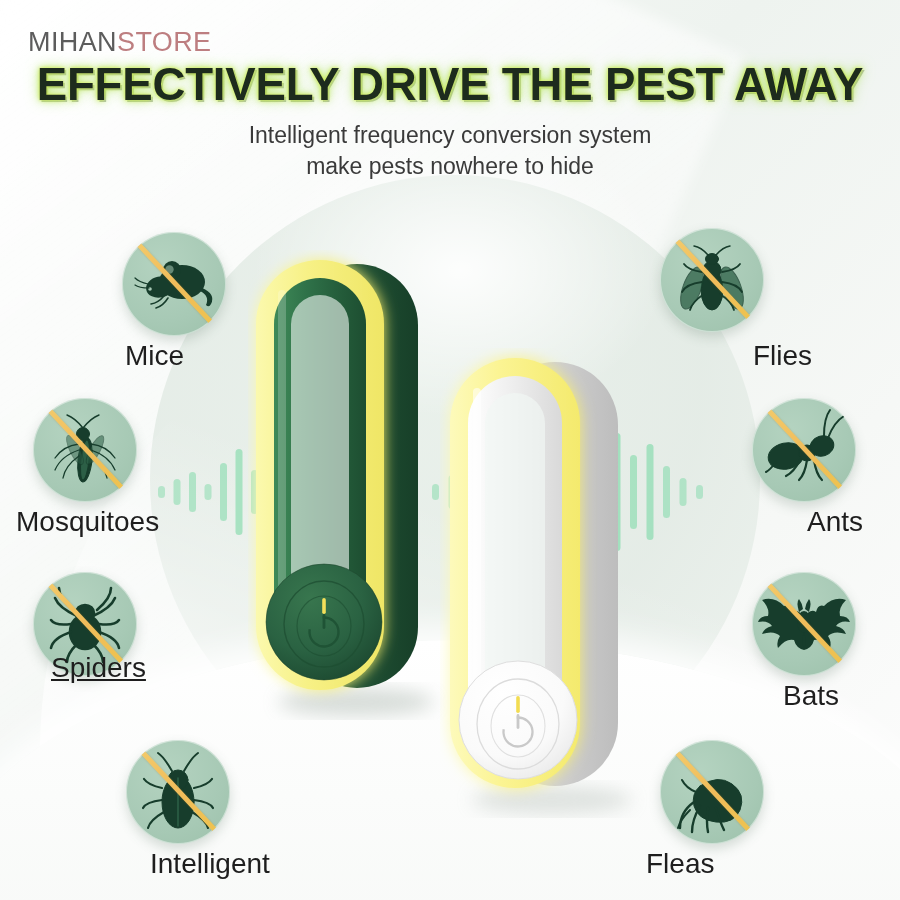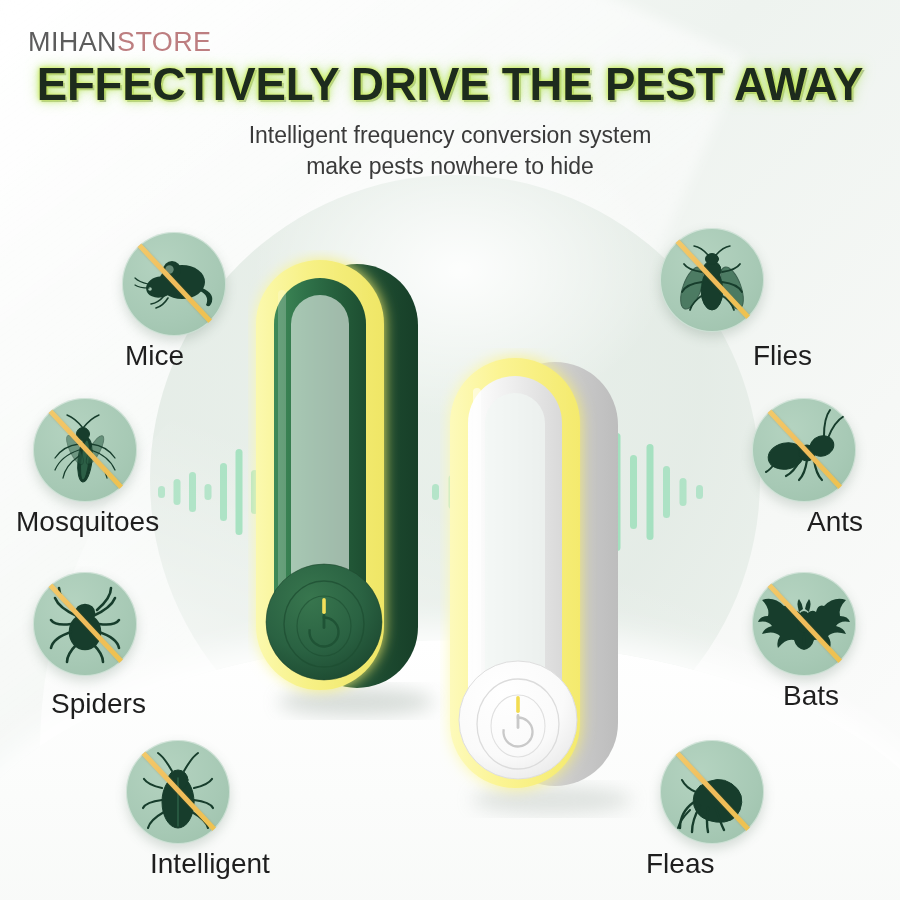--- a/index.html
+++ b/index.html
@@ -322,21 +322,21 @@
       <ellipse cx="52" cy="41" rx="9" ry="8"></ellipse>
       <path d="M40 38 q-14 -12 -14 -22 M44 44 q-18 -8 -22 -18" fill="none"></path>
       <path d="M64 38 q14 -12 14 -22 M60 44 q18 -8 22 -18" fill="none"></path>
       <path d="M38 52 q-16 2 -20 -4 M38 60 q-18 6 -20 16" fill="none"></path>
       <path d="M66 52 q16 2 20 -4 M66 60 q18 6 20 16" fill="none"></path>
       <path d="M44 72 q-10 10 -10 18 M60 72 q10 10 10 18" fill="none"></path>
     </g>
           </svg>
           <div class="slash"></div>
         </div>
-        <div class="badge-label" style="left: 51px; top: 688px;">Spiders</div>
+        <div class="badge-label" style="left: 51px; top: 652px; text-decoration: underline;">Spiders</div>
       </div>
       <div class="pest-item">
         <div class="badge" style="left: 126px; top: 740px;">
           <svg viewBox="0 0 104 104">
     <g fill="#173d2c" stroke="#173d2c" stroke-linecap="round">
       <ellipse cx="52" cy="62" rx="16" ry="26"></ellipse>
       <ellipse cx="52" cy="40" rx="10" ry="10"></ellipse>
       <path d="M52 38 L52 86" stroke="#2c5f46" stroke-width="1.6" fill="none"></path>
       <path d="M46 31 q-8 -14 -14 -18 M58 31 q8 -14 14 -18" stroke-width="2" fill="none"></path>
       <path d="M36 48 q-14 -3 -18 -9 M36 60 q-16 2 -19 8 M38 72 q-14 8 -16 16" stroke-width="2.2" fill="none"></path>

